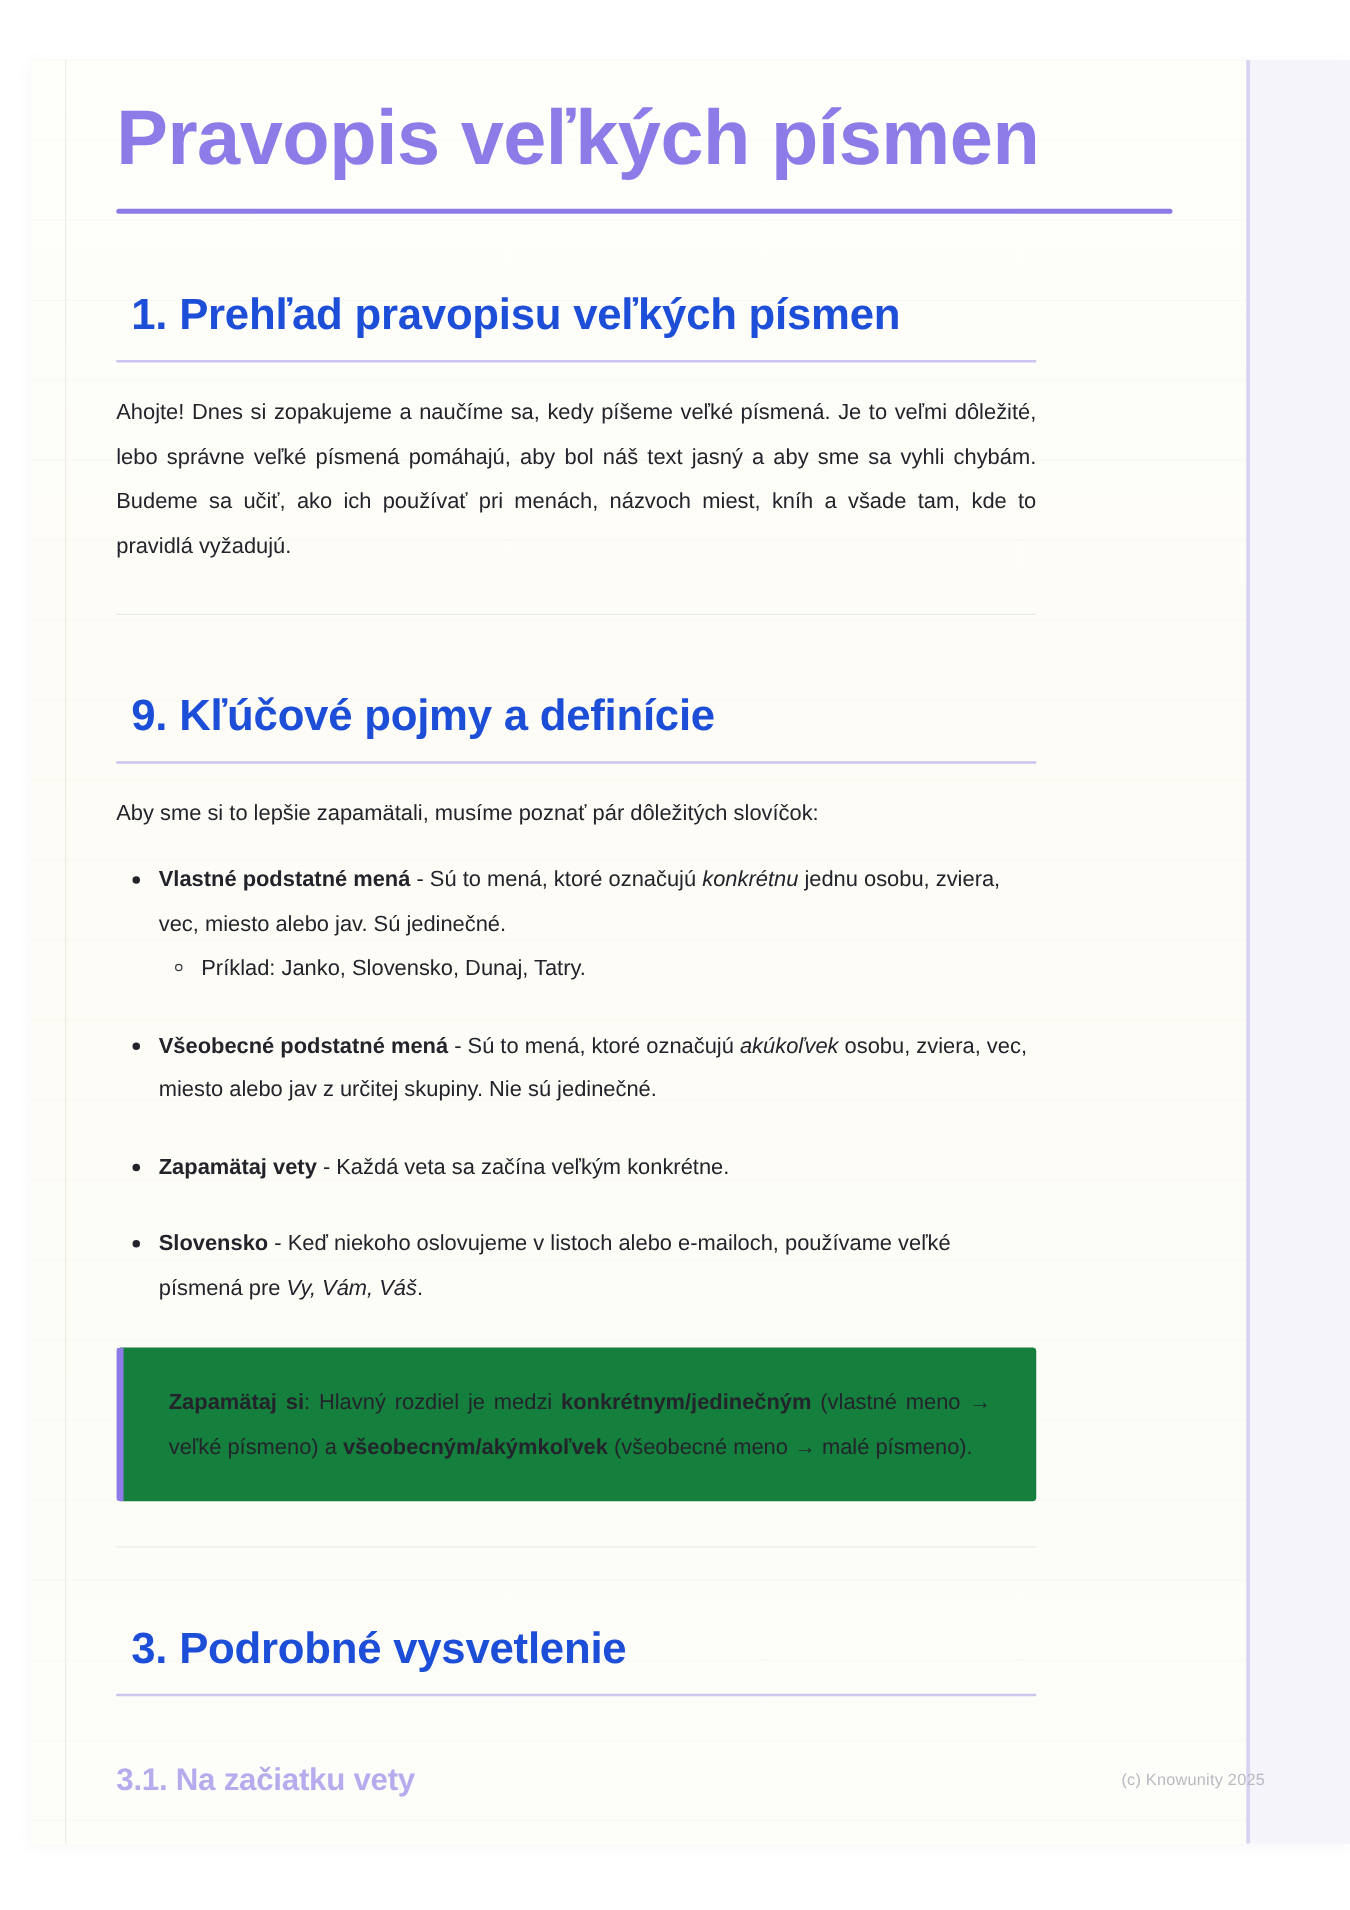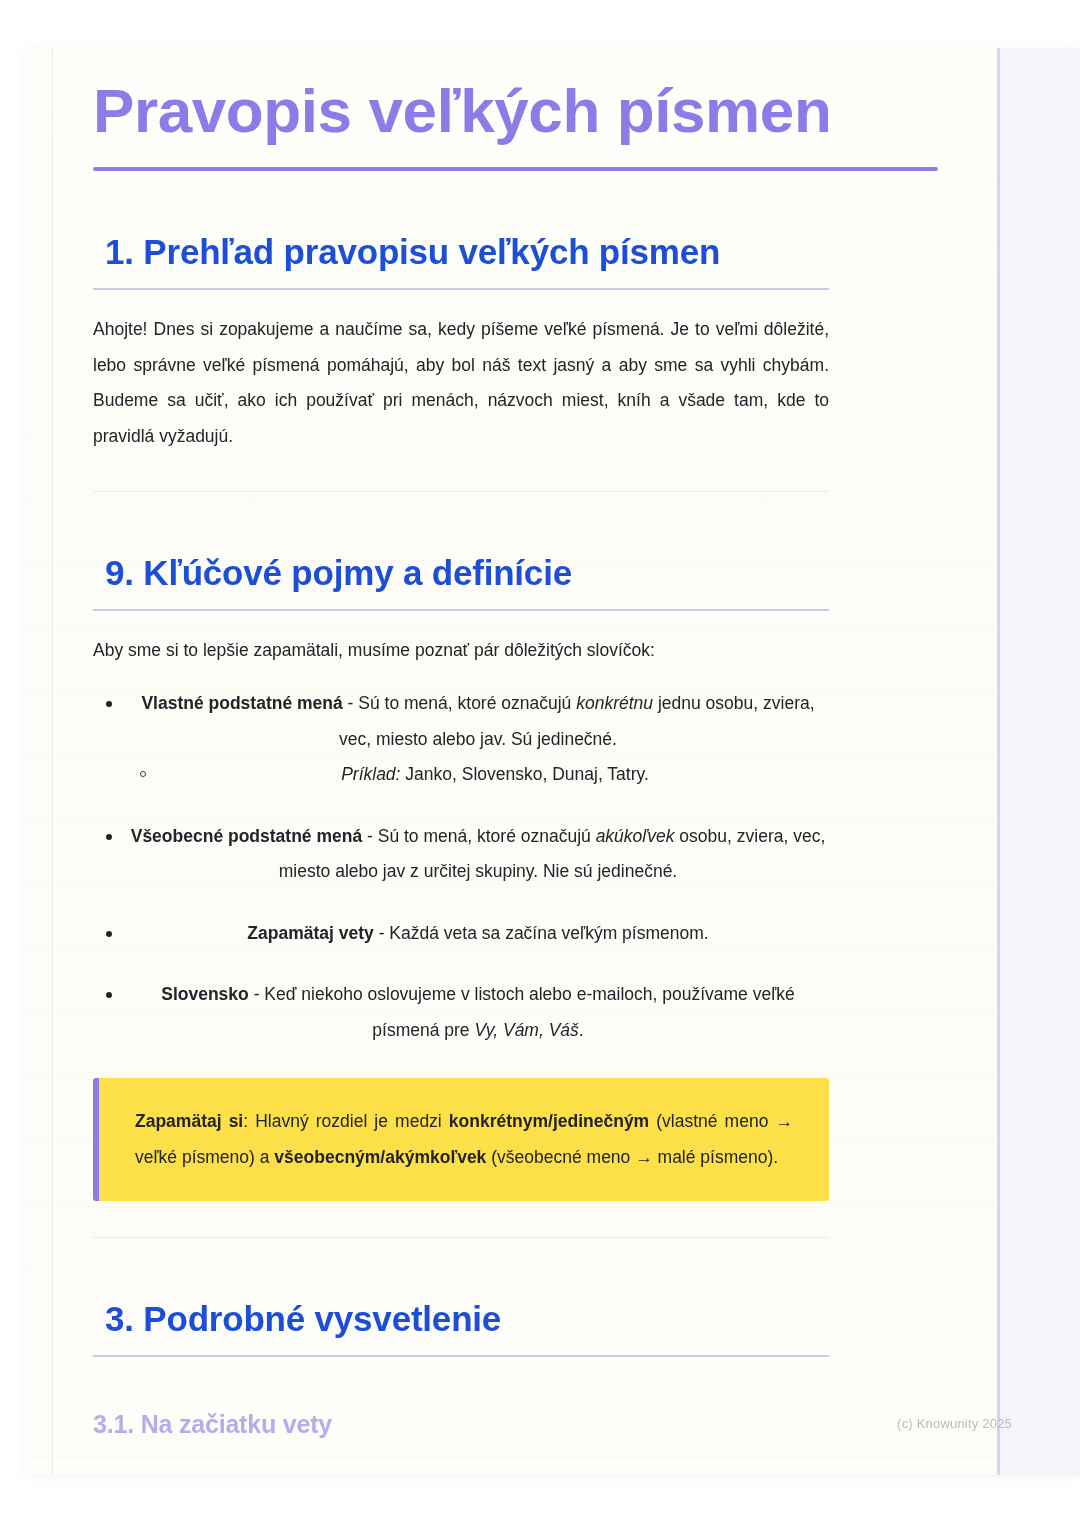--- a/index.html
+++ b/index.html
@@ -146,21 +146,20 @@
     padding: 0;
     width: 736px;
   }
   ul.topics > li.topic {
     position: relative;
     padding-left: 34px;
     margin-bottom: 26px;
     font-size: 17.5px;
     line-height: 2.03;
     color: #23232b;
-    text-align: center;
   }
   ul.topics > li.topic:last-child { margin-bottom: 0; }
   ul.topics > li.topic::before {
     content: "";
     position: absolute;
     left: 13px;
     top: 15px;
     width: 6px;
     height: 6px;
     border-radius: 50%;
@@ -186,28 +185,28 @@
     position: absolute;
     left: 13px;
     top: 14px;
     width: 6px;
     height: 6px;
     border-radius: 50%;
     border: 1.4px solid #3a3a45;
     background: transparent;
     box-sizing: border-box;
   }
-  .ex-label { font-style: italic; }
+  .ex-label { }
 
   
   .callout {
     position: relative;
     width: 736px;
     box-sizing: border-box;
-    background: #fde047;
+    background: #15803d;
     border-left: 6px solid #8d7ce8;
     border-radius: 3px;
     padding: 26px 36px 26px 36px;
   }
   .callout p {
     margin: 0;
     font-size: 17.5px;
     line-height: 2.03;
     color: #23232b;
     text-align: justify;
@@ -270,21 +269,21 @@
         <ul class="examples">
           <li class="example"><span class="ex-label">Príklad:</span><span> Janko, Slovensko, Dunaj, Tatry.</span></li>
         </ul>
       </li>
 
       <li class="topic">
         <span class="lead">Všeobecné podstatné mená</span><span> - </span><span>Sú to mená, ktoré označujú </span><span class="ital">akúkoľvek</span><span> osobu, zviera, vec, miesto alebo jav z určitej skupiny. Nie sú jedinečné.</span>
       </li>
 
       <li class="topic">
-        <span class="lead">Zapamätaj vety</span><span> - </span><span>Každá veta sa začína veľkým písmenom.</span>
+        <span class="lead">Zapamätaj vety</span><span> - </span><span>Každá veta sa začína veľkým konkrétne.</span>
       </li>
 
       <li class="topic">
         <span class="lead">Slovensko</span><span> - </span><span>Keď niekoho oslovujeme v listoch alebo e-mailoch, používame veľké písmená pre </span><span class="ital">Vy, Vám, Váš</span><span>.</span>
       </li>
 
     </ul>
 
     <div class="spacer-30"></div>
 

